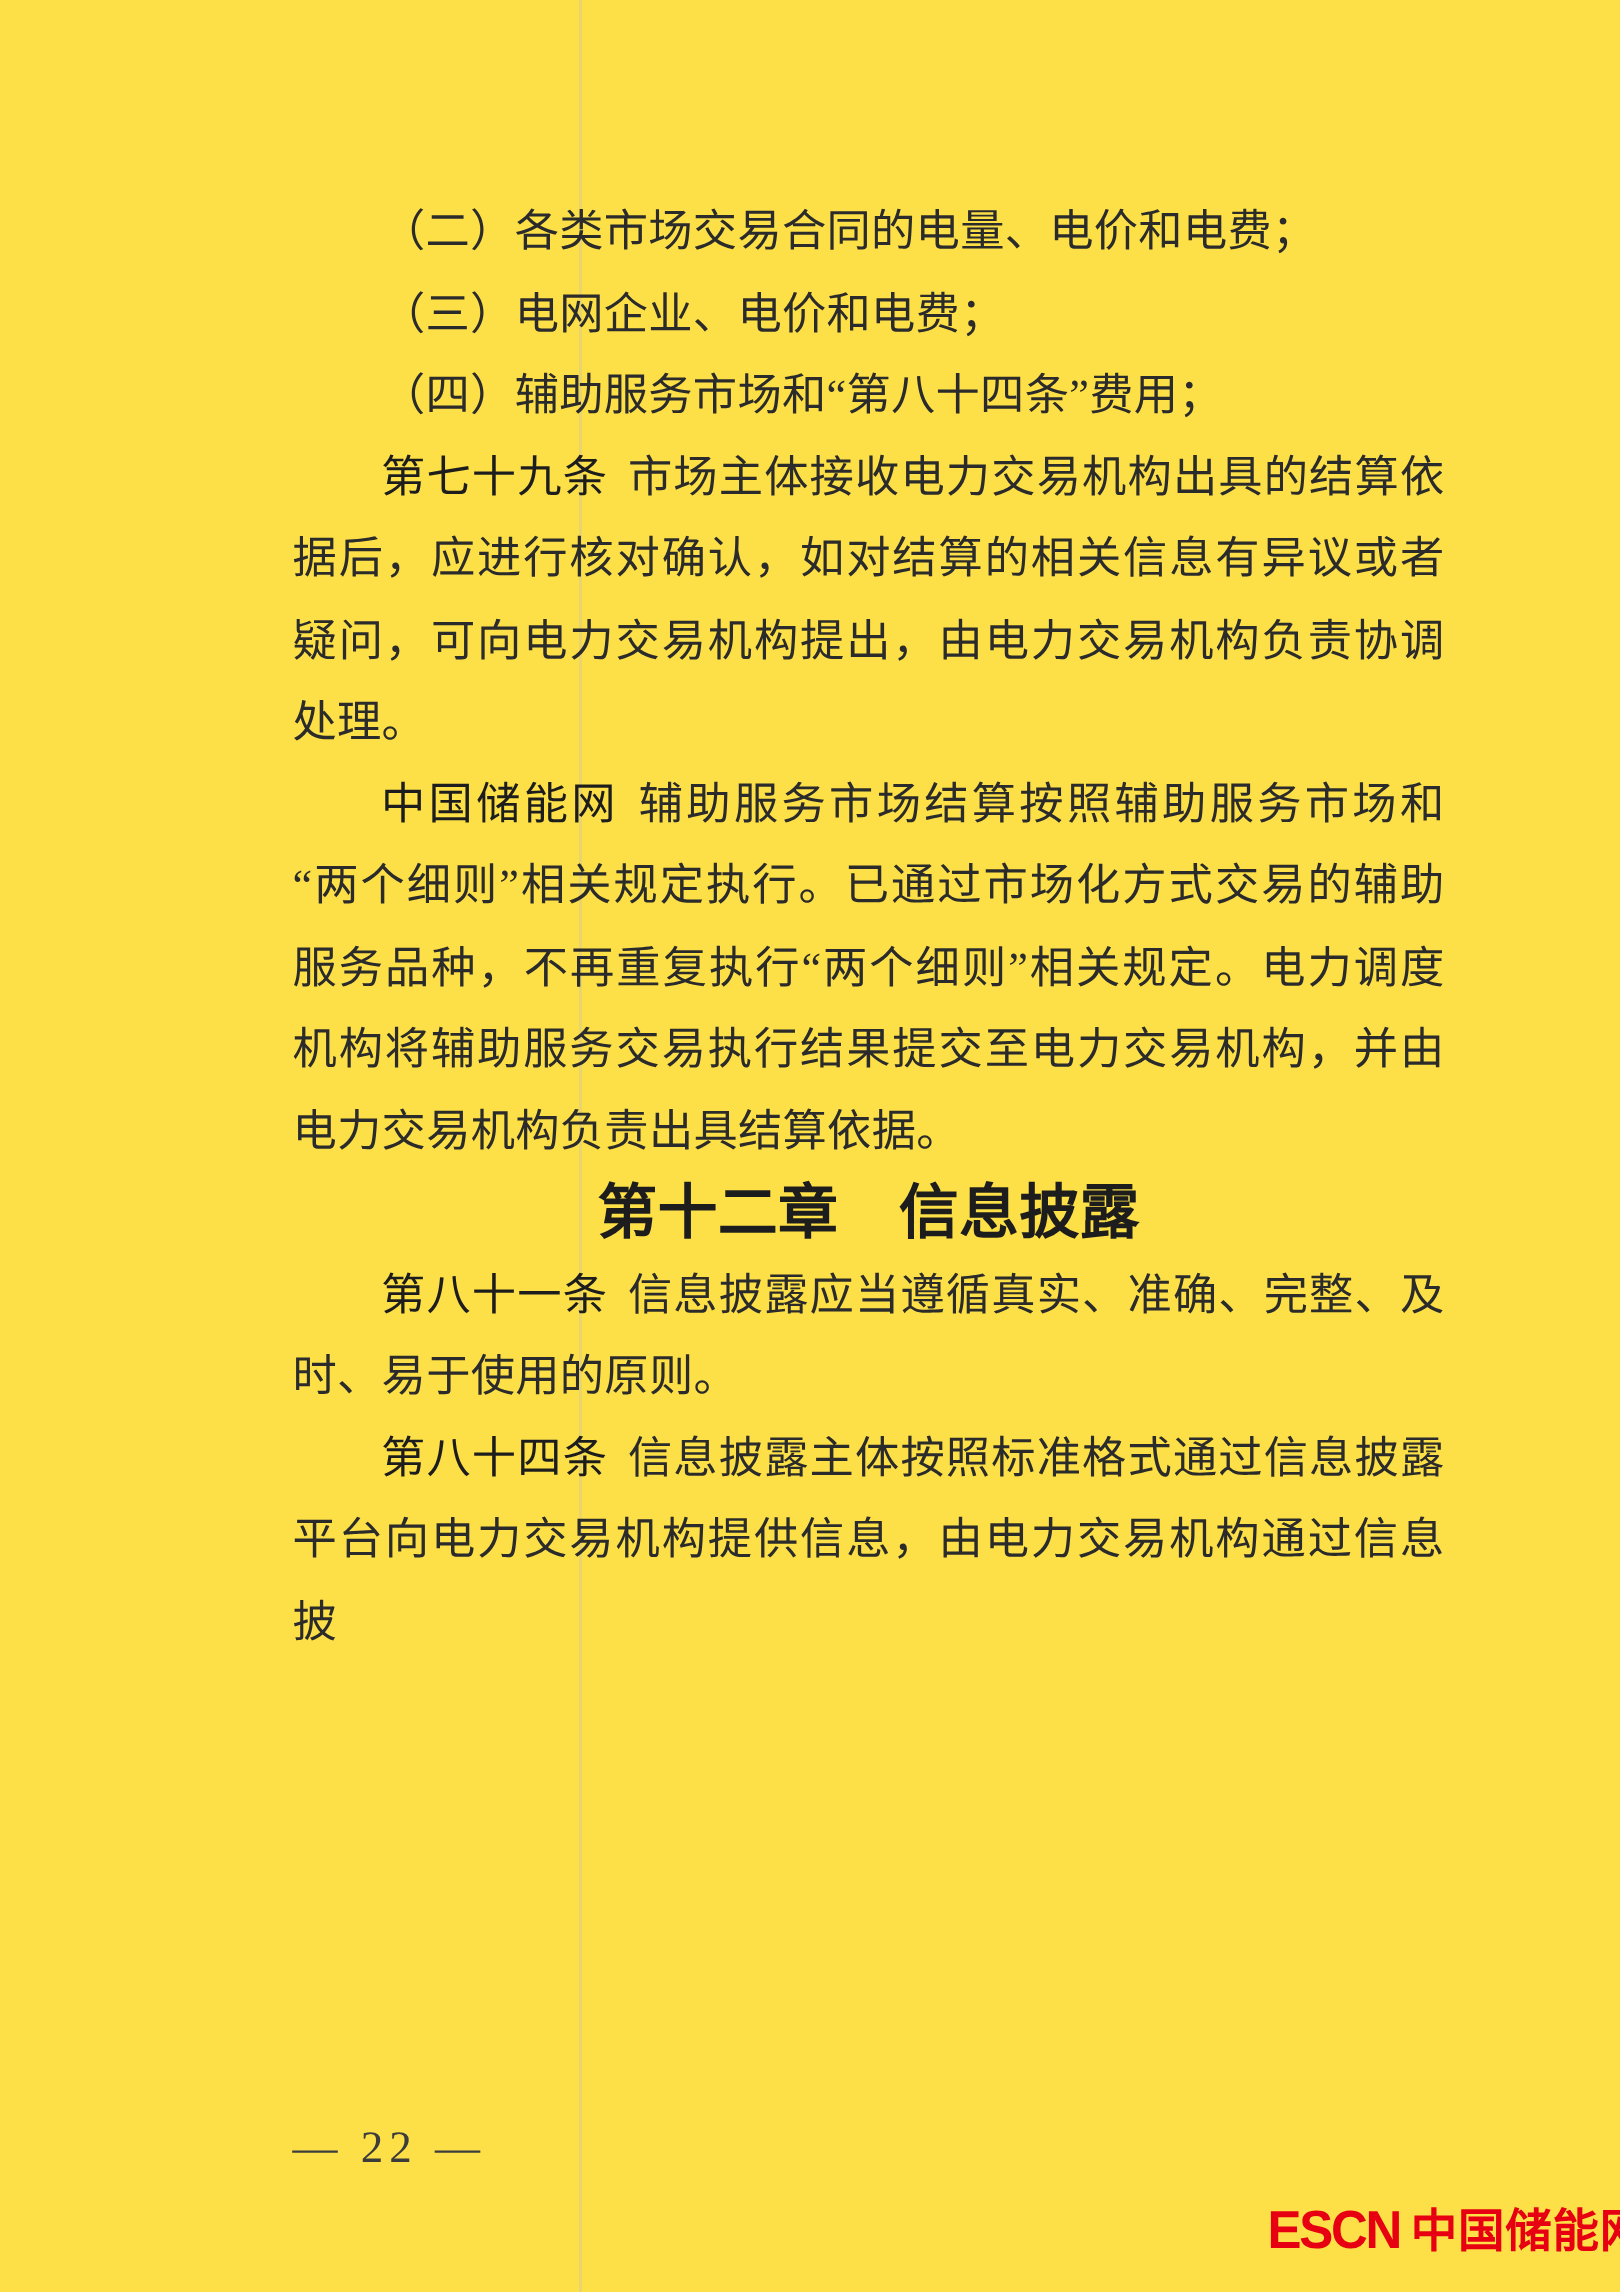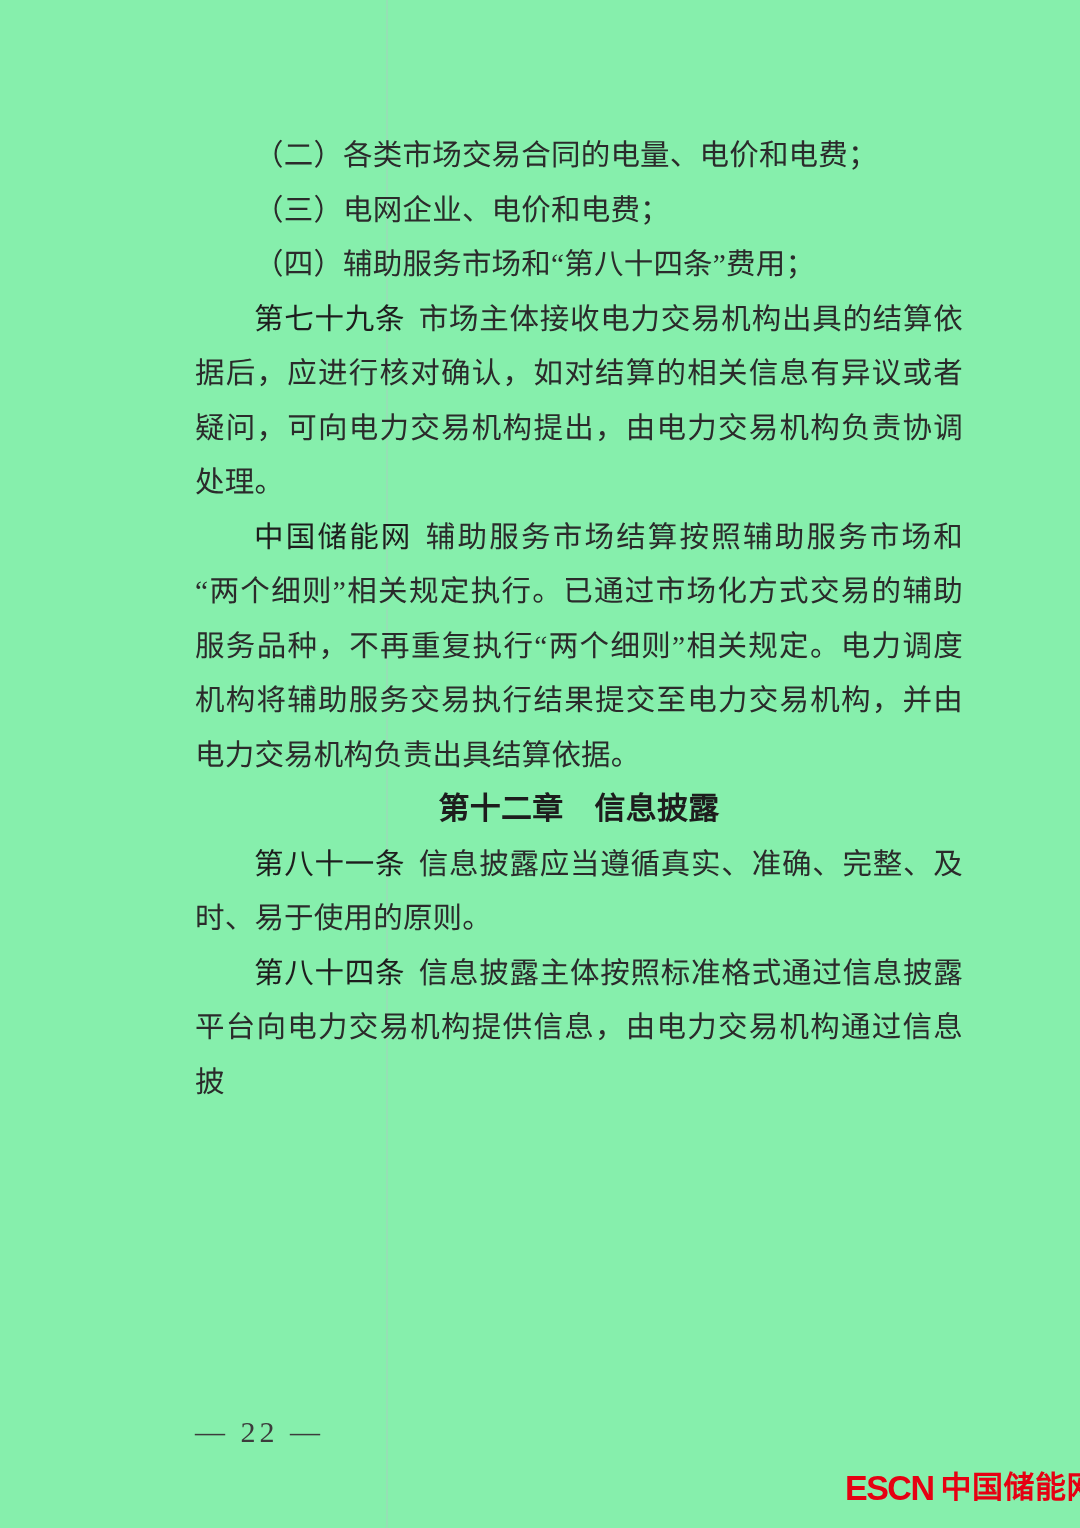--- a/index.html
+++ b/index.html
@@ -10,21 +10,21 @@
   body {
     width: 1080px;
     height: 1528px;
     position: relative;
     overflow: hidden;
     font-family: "Liberation Serif", "DejaVu Serif", serif;
   }
   .page {
     position: absolute;
     inset: 0;
-    background: #86efac;
+    background: #fde047;
   }
   
   .scanline {
     position: absolute;
     left: 386px;
     top: 0;
     width: 2px;
     height: 100%;
     background: rgba(185, 190, 200, 0.30);
     pointer-events: none;
@@ -48,21 +48,21 @@
   }
   .content .num {
     font-weight: normal;
     color: #1d1d1d;
     margin-right: 0.45em;
   }
   .content h2.chapter {
     text-indent: 0;
     text-align: center;
     font-weight: bold;
-    font-size: 31px;
+    font-size: 40px;
     color: #1d1d1d;
   }
   .pageno {
     position: absolute;
     left: 195px;
     top: 1415px;
     font-size: 30px;
     color: #3c3c3c;
     letter-spacing: 4px;
     font-family: "Liberation Serif", "DejaVu Serif", serif;

